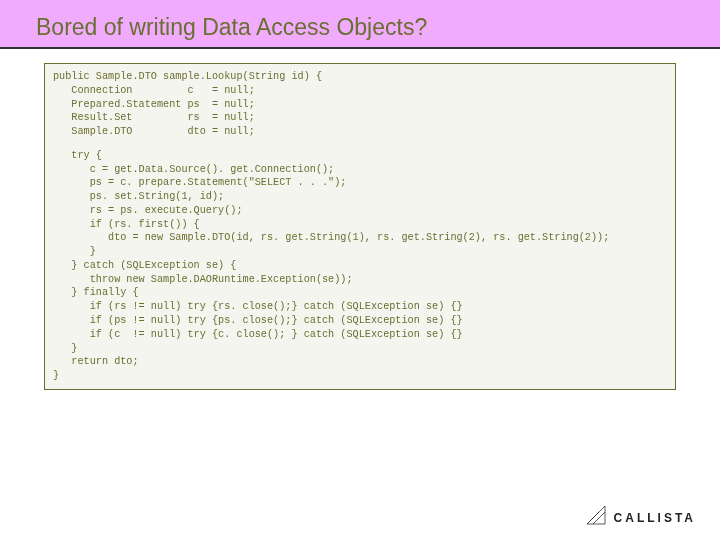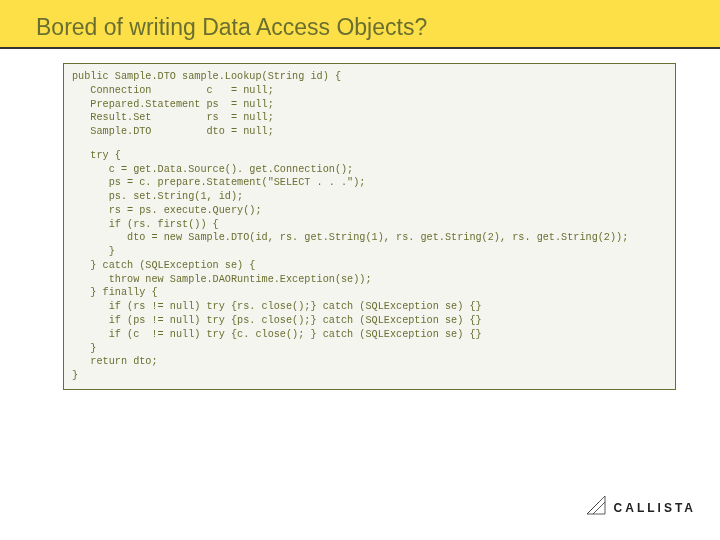--- a/index.html
+++ b/index.html
@@ -13,21 +13,21 @@
     position: relative;
   }
   .slide {
     width: 720px;
     height: 540px;
     box-sizing: border-box;
     position: relative;
   }
   .title-area {
     padding: 14px 0 6px 36px;
-    background: #fde047;
+    background: #f0abfc;
   }
   .title {
     color: #6a6f31;
     font-size: 23px;
     font-weight: 400;
     margin: 0;
     font-family: Verdana, Geneva, sans-serif;
   }
   .divider {
     border: none;
@@ -41,21 +41,21 @@
     font-size: 16.5px;
     color: #222;
     margin: 0 0 12px 0;
   }
   .bullet-dot {
     display: inline-block;
     width: 14px;
     color: #222;
   }
   .code-box {
-    margin-left: 43px;
+    margin-left: 24px;
     margin-right: 8px;
     border: 1px solid #6a6f31;
     background: #f5f5ef;
     padding: 6px 24px 6px 8px;
     font-family: "Courier New", Courier, monospace;
     font-size: 10.2px;
     line-height: 1.35;
     color: #6a6f31;
     overflow-x: auto;
   }
@@ -71,21 +71,21 @@
     position: absolute;
     left: 20px;
     bottom: 14px;
     font-size: 8.5px;
     color: #333;
     line-height: 1.3;
   }
   .logo {
     position: absolute;
     right: 24px;
-    bottom: 24px;
+    bottom: 14px;
   }
   .logo-text {
     font-family: Arial, sans-serif;
     font-size: 12px;
     font-weight: bold;
     letter-spacing: 3px;
     color: #222;
   }
   .logo svg {
     vertical-align: bottom;

